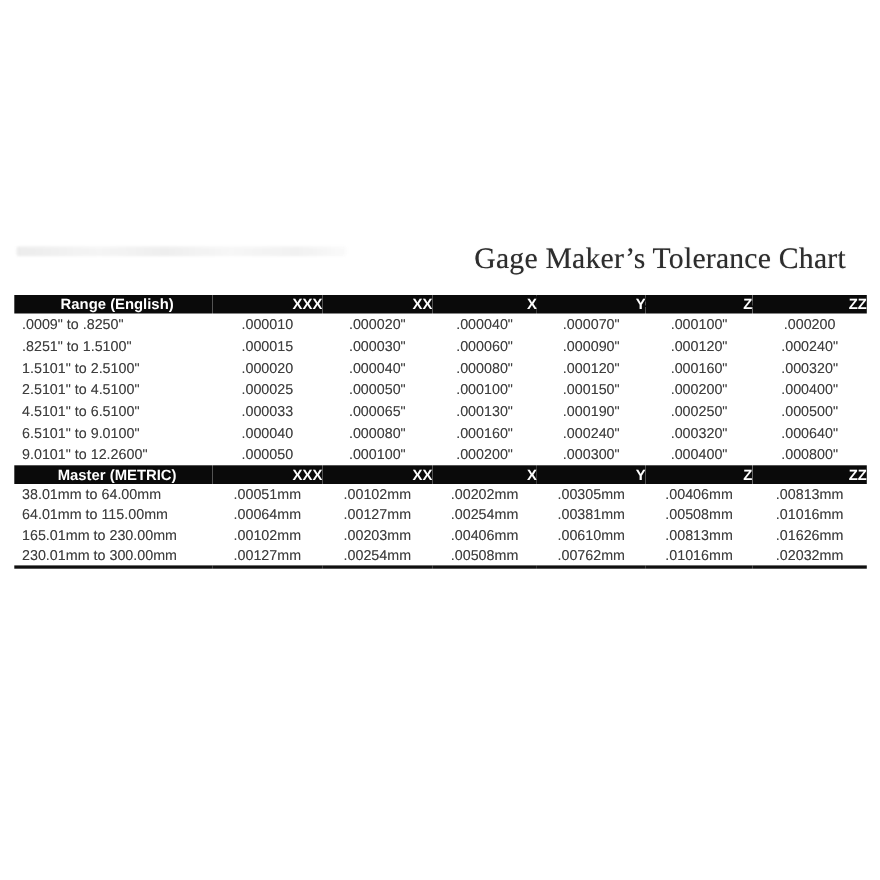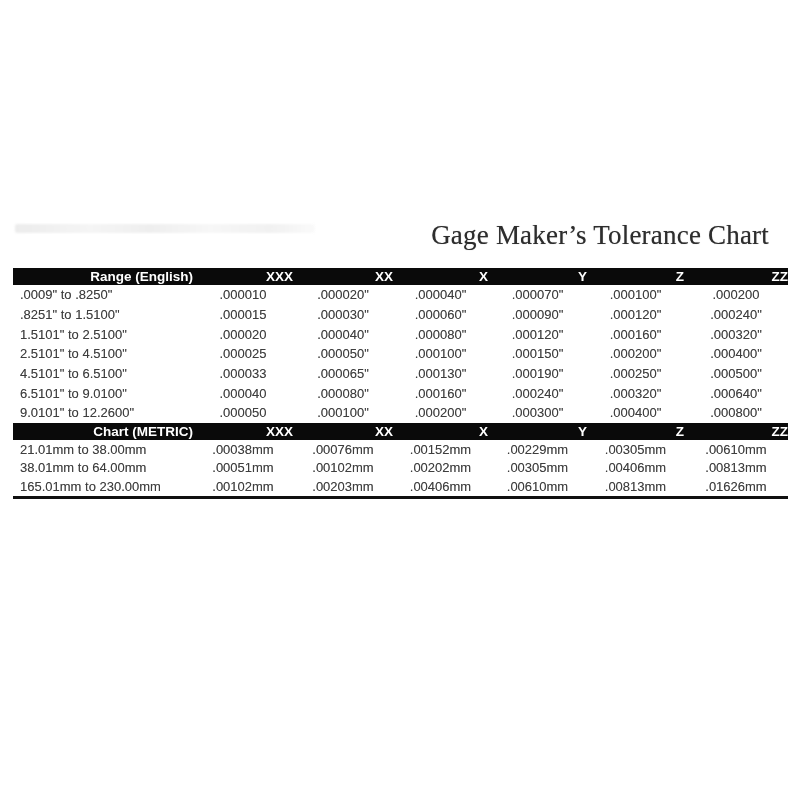--- a/index.html
+++ b/index.html
@@ -34,21 +34,21 @@
     white-space:nowrap;margin-top:17px;
   }
 
   .tables{position:absolute;left:13px;top:268px;width:775px}
   table{border-collapse:collapse;table-layout:fixed;width:775px}
   th,td{padding:0;margin:0;white-space:nowrap;overflow:hidden;vertical-align:middle}
   thead th{
     background:#0a0a0a;color:#ffffff;font-weight:700;
     height:17px;font-size:13.5px;letter-spacing:0;
   }
-  th.range{text-align:right;padding-left:7px}
+  th.range{text-align:center;padding-left:7px}
   th.col{text-align:right}
   td{
     font-size:13px;color:#3e3e3e;
     text-shadow:0 0 .5px rgba(62,62,62,.45);
   }
   td.range{text-align:left;padding-left:7px}
   td.val{text-align:center}
   .t-english td{height:19.7px}
   .t-metric td{height:18.6px}
   .t-metric{border-bottom:3px solid #101010}
@@ -161,55 +161,64 @@
             <col style="width: 180px;">
             <col style="width: 100px;">
             <col style="width: 100px;">
             <col style="width: 95px;">
             <col style="width: 99px;">
             <col style="width: 97px;">
             <col style="width: 104px;">
           </colgroup>
           <thead>
             <tr>
-              <th class="range">Chart  (METRIC)</th>
+              <th class="range">Master  (METRIC)</th>
               <th class="col">XXX</th>
               <th class="col">XX</th>
               <th class="col">X</th>
               <th class="col">Y</th>
               <th class="col">Z</th>
               <th class="col">ZZ</th>
             </tr>
           </thead>
           <tbody>
-            <tr>
-              <td class="range">21.01mm to 38.00mm</td>
-              <td class="val">.00038mm</td>
-              <td class="val">.00076mm</td>
-              <td class="val">.00152mm</td>
-              <td class="val">.00229mm</td>
-              <td class="val">.00305mm</td>
-              <td class="val">.00610mm</td>
-            </tr>
             <tr>
               <td class="range">38.01mm to 64.00mm</td>
               <td class="val">.00051mm</td>
               <td class="val">.00102mm</td>
               <td class="val">.00202mm</td>
               <td class="val">.00305mm</td>
               <td class="val">.00406mm</td>
               <td class="val">.00813mm</td>
             </tr>
             <tr>
+              <td class="range">64.01mm to 115.00mm</td>
+              <td class="val">.00064mm</td>
+              <td class="val">.00127mm</td>
+              <td class="val">.00254mm</td>
+              <td class="val">.00381mm</td>
+              <td class="val">.00508mm</td>
+              <td class="val">.01016mm</td>
+            </tr>
+            <tr>
               <td class="range">165.01mm to 230.00mm</td>
               <td class="val">.00102mm</td>
               <td class="val">.00203mm</td>
               <td class="val">.00406mm</td>
               <td class="val">.00610mm</td>
               <td class="val">.00813mm</td>
               <td class="val">.01626mm</td>
             </tr>
+            <tr>
+              <td class="range">230.01mm to 300.00mm</td>
+              <td class="val">.00127mm</td>
+              <td class="val">.00254mm</td>
+              <td class="val">.00508mm</td>
+              <td class="val">.00762mm</td>
+              <td class="val">.01016mm</td>
+              <td class="val">.02032mm</td>
+            </tr>
           </tbody>
         </table>
       </div>
   </div>
 
 </div>
 
 </body></html>

